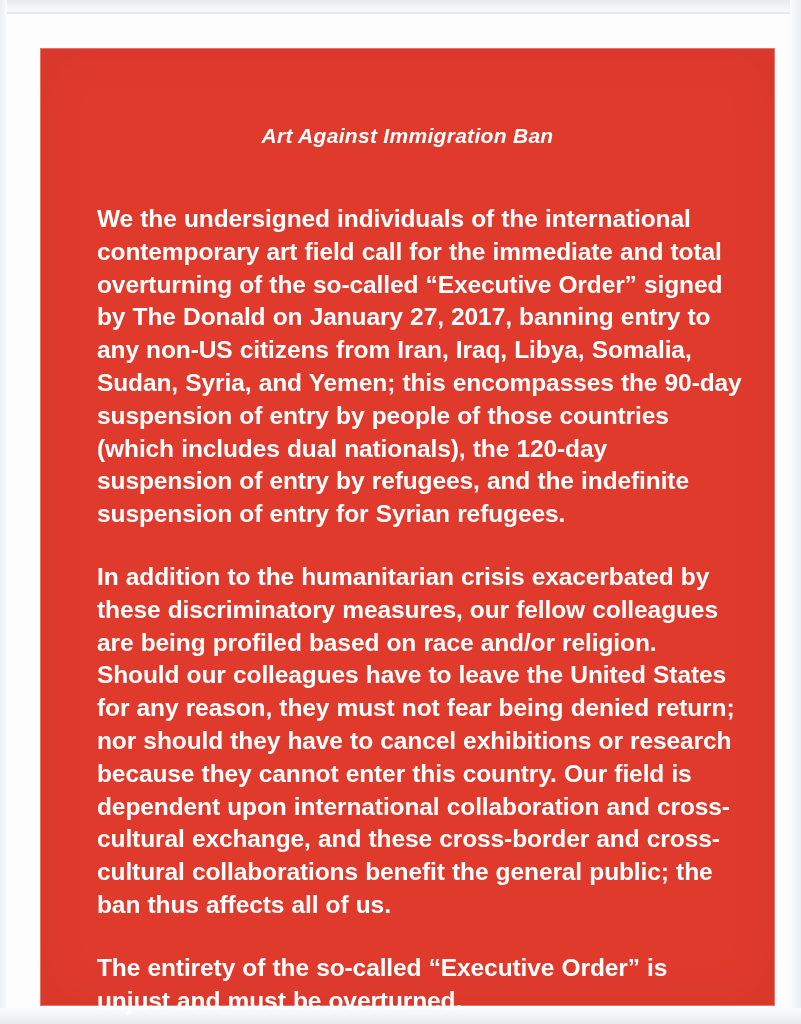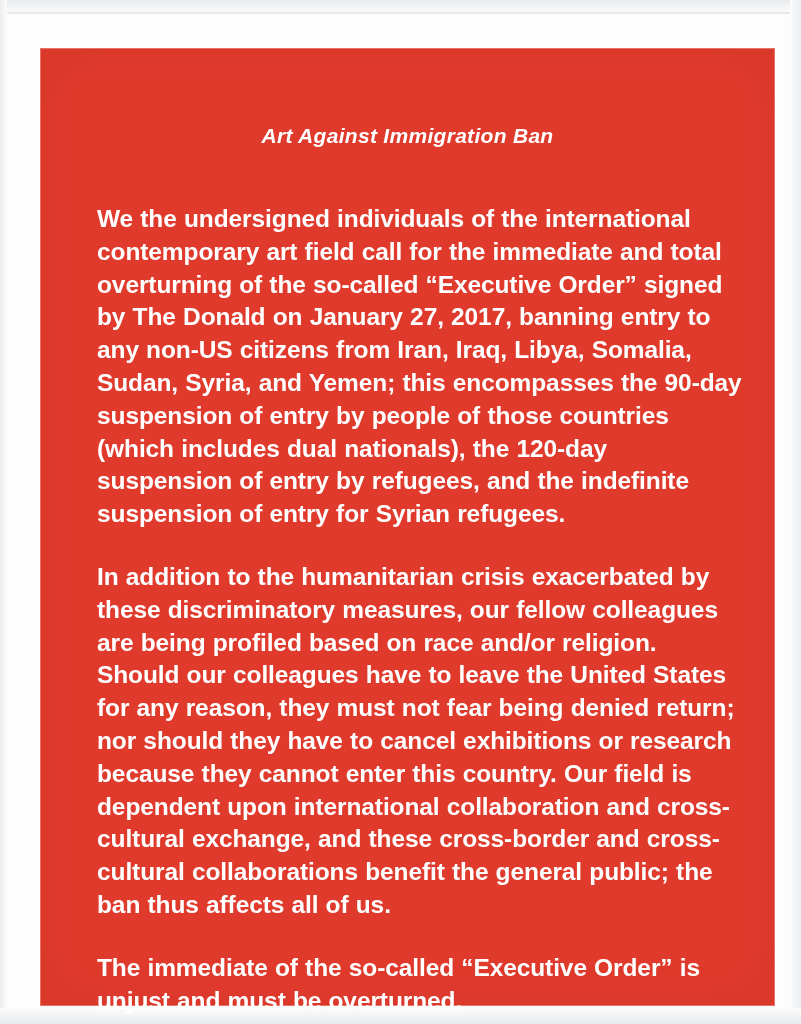--- a/index.html
+++ b/index.html
@@ -175,21 +175,21 @@
       <div class="poster-inner">
 
         <h1 class="title" style="color: rgb(255, 255, 255);">Art Against Immigration Ban</h1>
 
         <div class="body-copy">
 
           <p class="para" style="color: rgb(255, 255, 255);">We the undersigned individuals of the international contemporary art field call for the immediate and total overturning of the so-called “Executive Order” signed by The Donald on January 27, 2017, banning entry to any non-US citizens from Iran, Iraq, Libya, Somalia, Sudan, Syria, and Yemen; this encompasses the 90-day suspension of entry by people of those countries (which includes dual nationals), the 120-day suspension of entry by refugees, and the indefinite suspension of entry for Syrian refugees.</p>
 
           <p class="para" style="color: rgb(255, 255, 255);">In addition to the humanitarian crisis exacerbated by these discriminatory measures, our fellow colleagues are being profiled based on race and/or religion. Should our colleagues have to leave the United States for any reason, they must not fear being denied return; nor should they have to cancel exhibitions or research because they cannot enter this country. Our field is dependent upon international collaboration and cross-cultural exchange, and these cross-border and cross-cultural collaborations benefit the general public; the ban thus affects all of us.</p>
 
-          <p class="para" style="color: rgb(255, 255, 255);">The immediate of the so-called “Executive Order” is unjust and must be overturned.</p>
+          <p class="para" style="color: rgb(255, 255, 255);">The entirety of the so-called “Executive Order” is unjust and must be overturned.</p>
 
         </div>
 
         <p class="signature" style="color: rgb(255, 255, 255);">Barbara Kruger</p>
 
       </div>
     </div>
 
   </div>
 </div>

